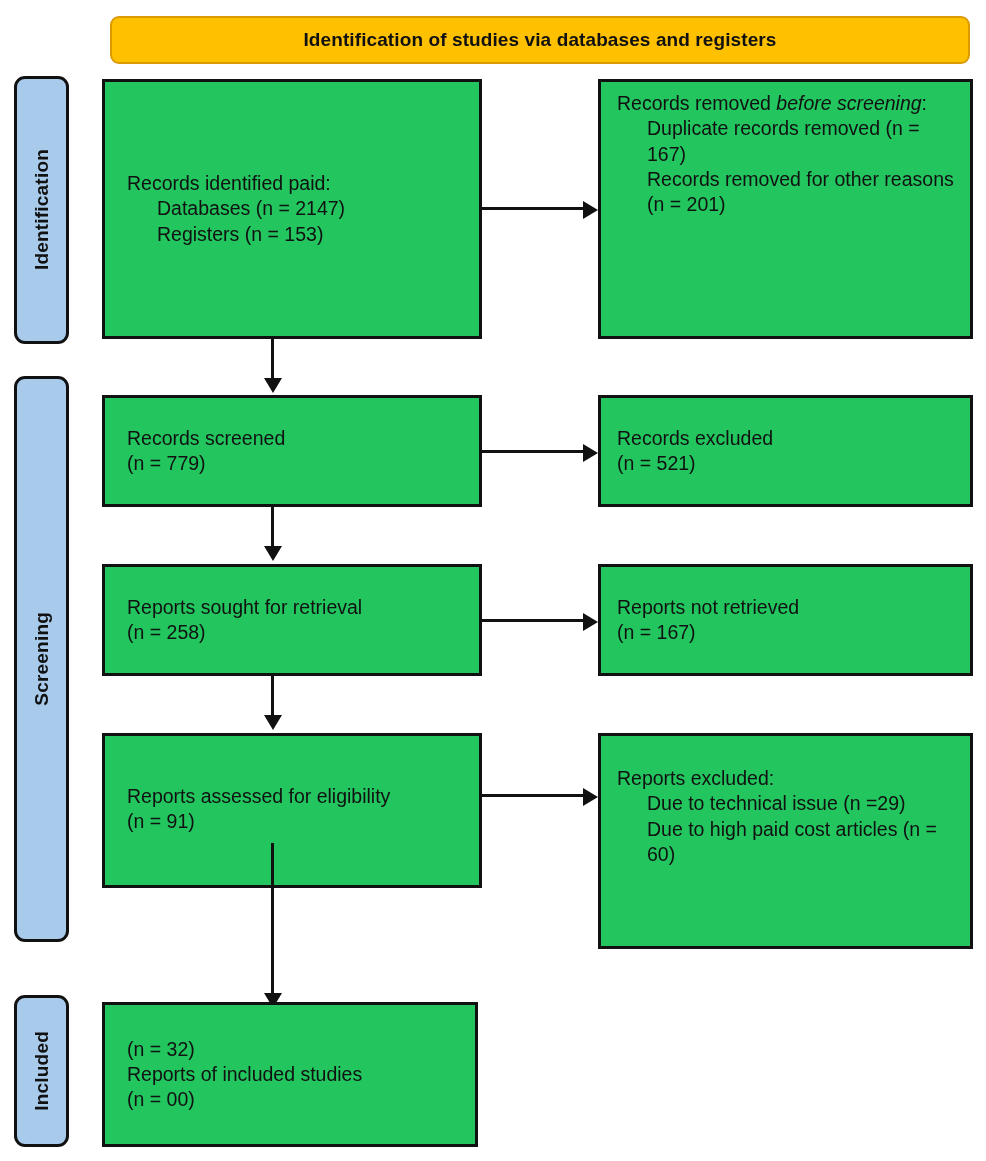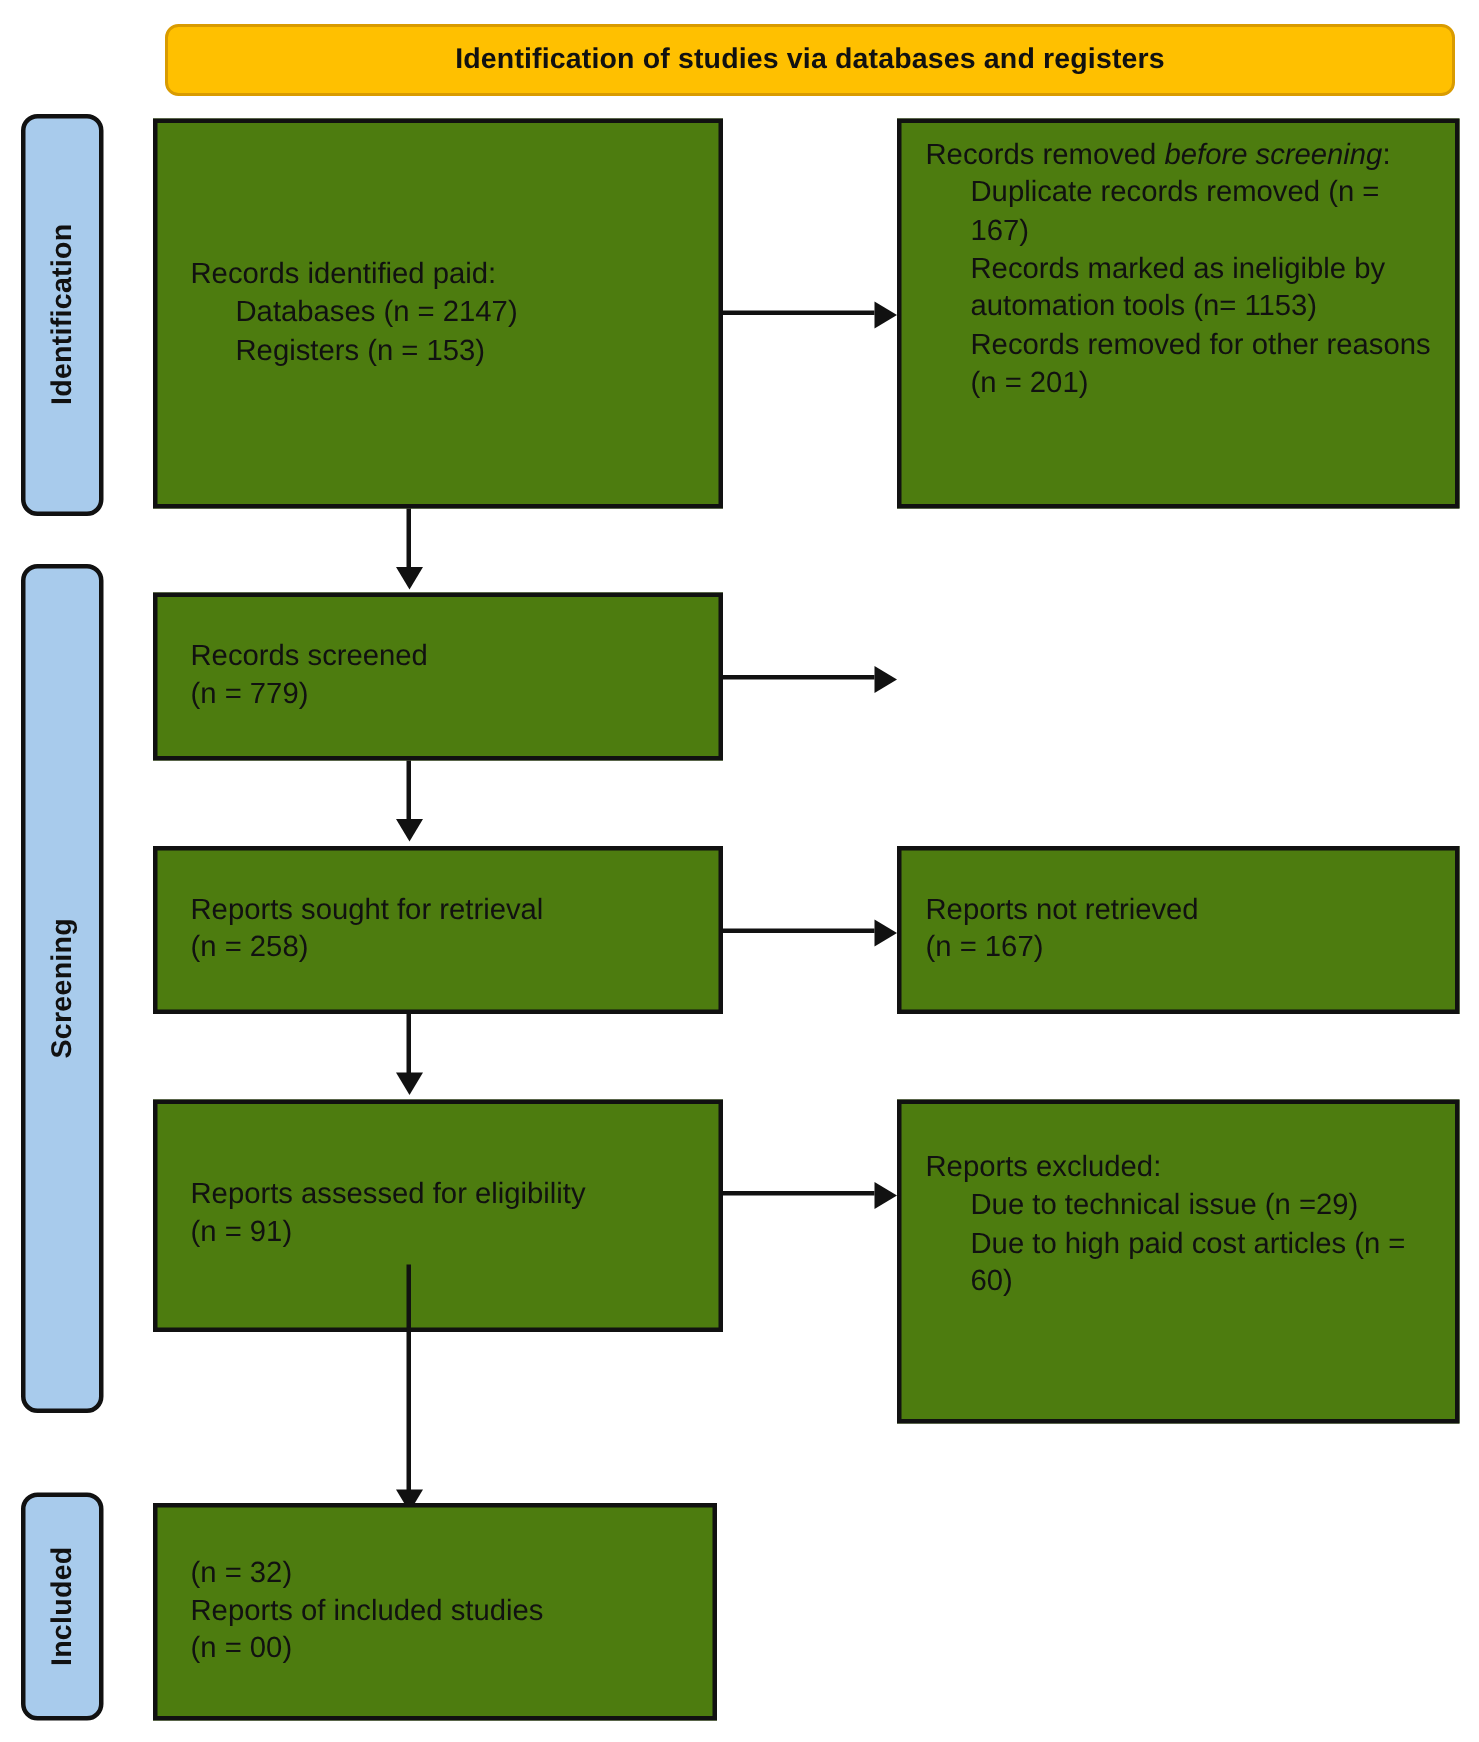--- a/index.html
+++ b/index.html
@@ -59,21 +59,21 @@
     font-size: 19px;
     font-weight: bold;
     color: #111111;
     white-space: nowrap;
     letter-spacing: 0.2px;
   }
 
   
   .node {
     position: absolute;
-    background: #4d7c0f;
+    background: #22c55e;
     border: 3px solid #111111;
     box-sizing: border-box;
     overflow: hidden;
   }
   .node .node-body {
     position: absolute;
     left: 22px;
     right: 10px;
     font-size: 19.5px;
     line-height: 1.30;
@@ -152,38 +152,43 @@
       <span class="flat">Records identified paid:</span>
       <span class="indent">Databases (n = 2147)</span>
       <span class="indent">Registers (n = 153)</span>
     </div>
   </div>
 
   <div class="node vtop" style="left:598px; top:79px; width:375px; height:260px;">
     <div class="node-body" style="left:16px; right:8px;">
       <span class="flat"><span>Records removed </span><span class="ital">before screening</span><span>:</span></span>
       <span class="indent">Duplicate records removed (n = 167)</span>
-      <span class="indent">Records marked as ineligible by automation tools (n= 1153)</span>
       <span class="indent">Records removed for other reasons (n = 201)</span>
     </div>
   </div>
 
   <div class="hline" style="left:482px; top:207px; width:101px;"></div>
   <div class="arrow-right" style="left:583px; top:201px;"></div>
 
   <div class="vline" style="left:271px; top:339px; height:41px;"></div>
   <div class="arrow-down" style="left:264px; top:378px;"></div>
 
   <div class="node vcenter" style="left:102px; top:395px; width:380px; height:112px;">
     <div class="node-body">
       <span class="flat">Records screened</span>
       <span class="flat">(n = 779)</span>
     </div>
   </div>
 
+  <div class="node vcenter" style="left:598px; top:395px; width:375px; height:112px;">
+    <div class="node-body" style="left:16px; right:8px;">
+      <span class="flat">Records excluded</span>
+      <span class="flat">(n = 521)</span>
+    </div>
+  </div>
 
   <div class="hline" style="left:482px; top:450px; width:101px;"></div>
   <div class="arrow-right" style="left:583px; top:444px;"></div>
 
   <div class="vline" style="left:271px; top:507px; height:41px;"></div>
   <div class="arrow-down" style="left:264px; top:546px;"></div>
 
   <div class="node vcenter" style="left:102px; top:564px; width:380px; height:112px;">
     <div class="node-body">
       <span class="flat">Reports sought for retrieval</span>

